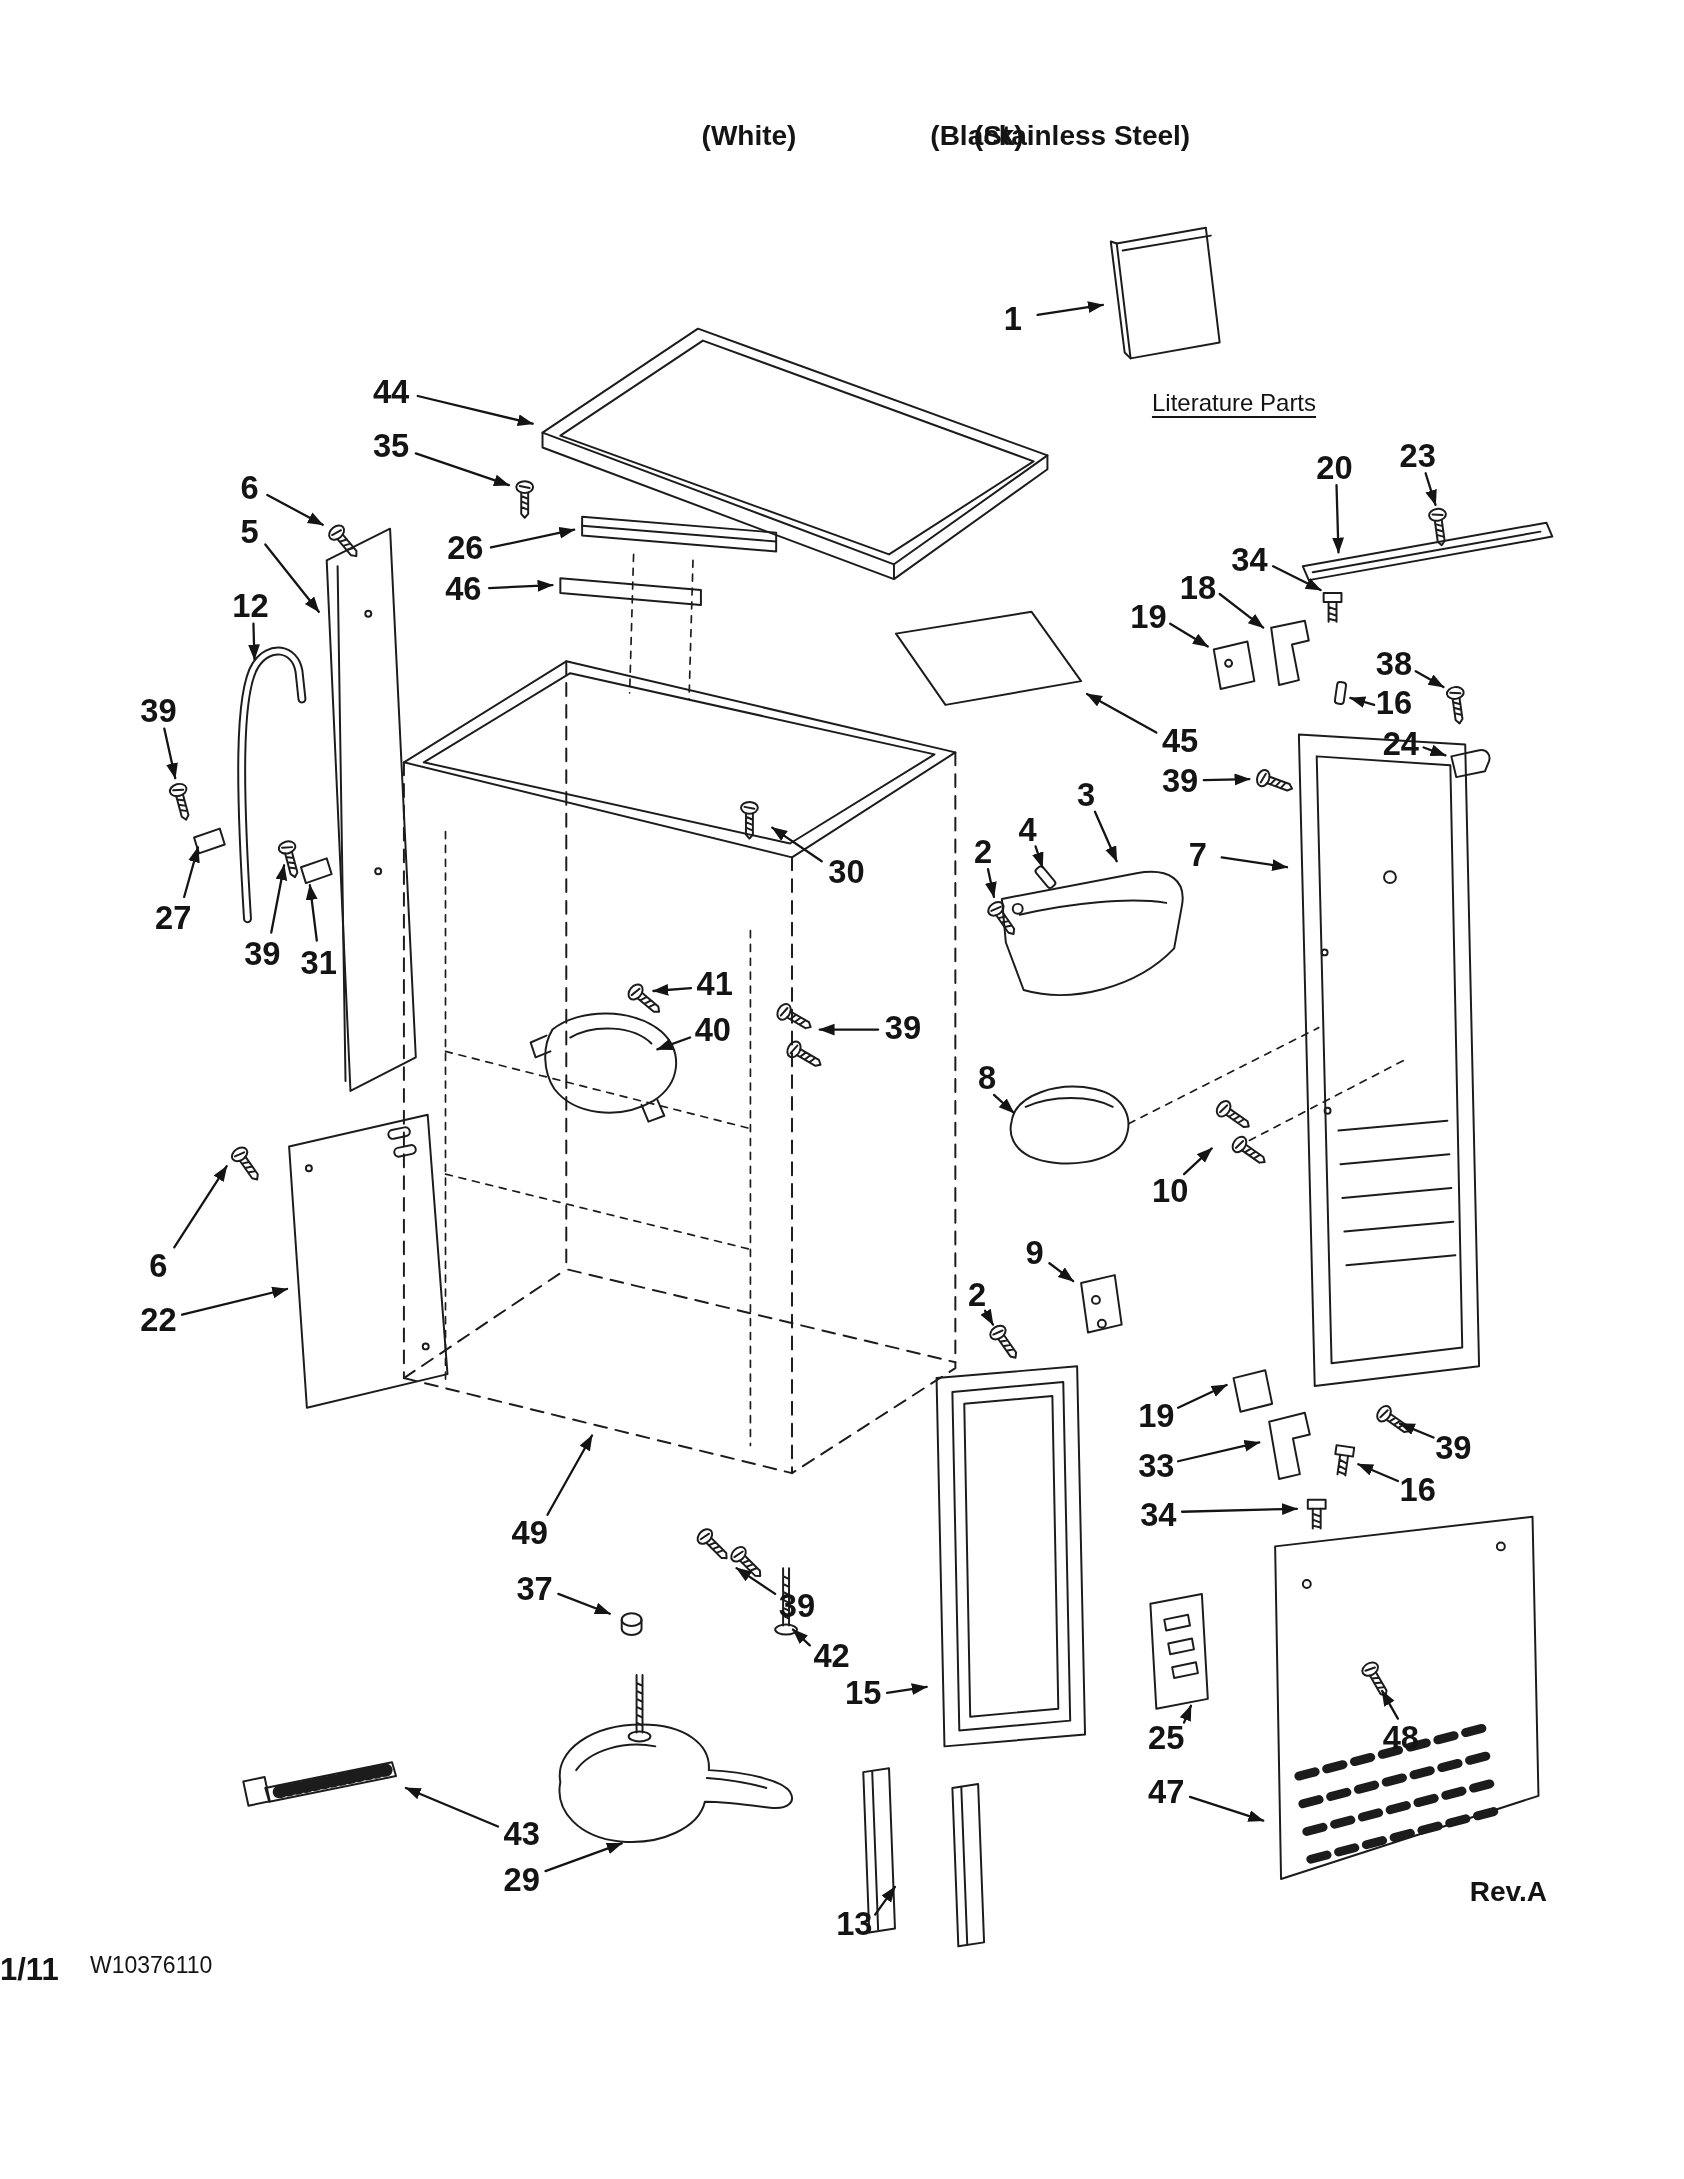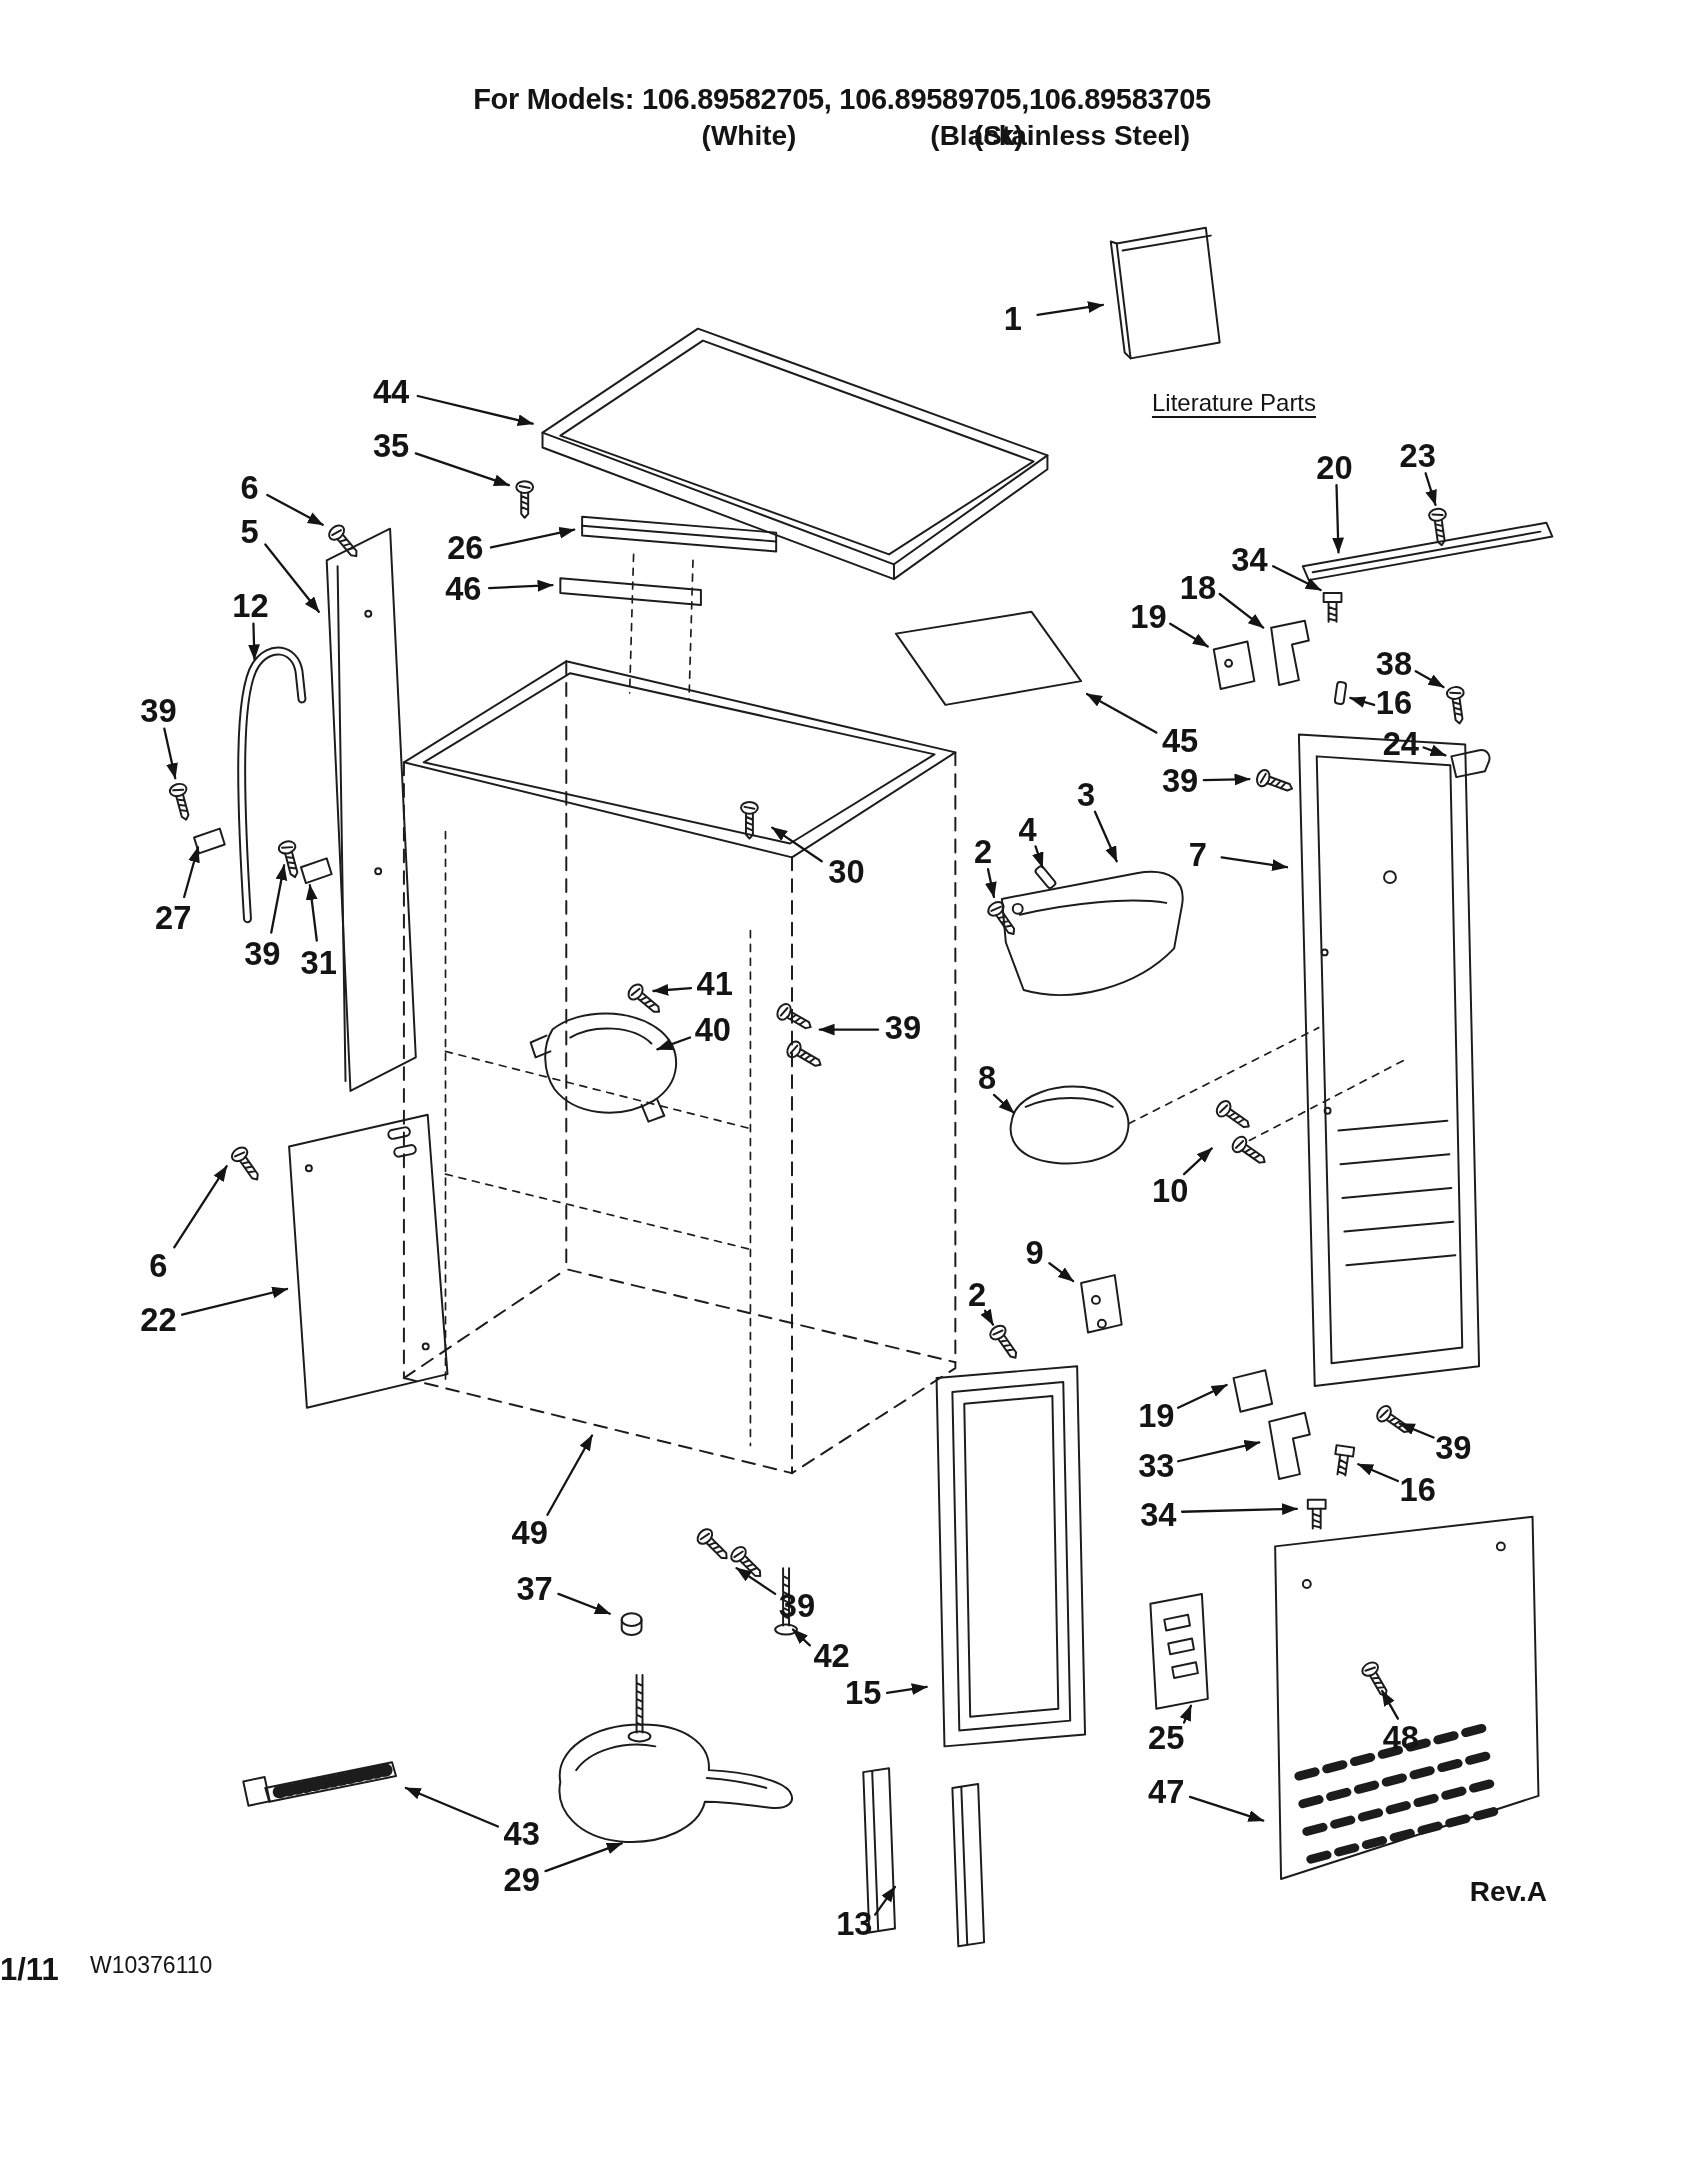--- a/index.html
+++ b/index.html
@@ -41,21 +41,20 @@
   }
   .ft-doc  { position: absolute; left: 90px; top: 1952px; font-size: 23px; }
   .ft-page { position: absolute; left: 0; width: 100%; top: 1952px; font-size: 31px; font-weight: 700; }
   .ft-rev  { position: absolute; right: 137px; top: 1876px; font-size: 28px; font-weight: 700; }
 </style>
 </head>
 <body>
 
 <div class="page">
 
-  <div class="hdr-line1">For Models: 106.89582705, 106.89589705,106.89583705</div>
   <div class="hdr-finish f-white">(White)</div>
   <div class="hdr-finish f-black">(Black)</div>
   <div class="hdr-finish f-steel">(Stainless Steel)</div>
 
   <svg id="diagram" width="1684" height="2179" viewBox="0 0 1701 2201" xmlns="http://www.w3.org/2000/svg">
     <defs>
       <marker id="arrowhead" markerWidth="17" markerHeight="14" refX="15" refY="6" orient="auto" markerUnits="userSpaceOnUse">
         <path d="M0 0 L16 6 L0 12 Z"></path>
       </marker>
       <g id="screw-proto">

